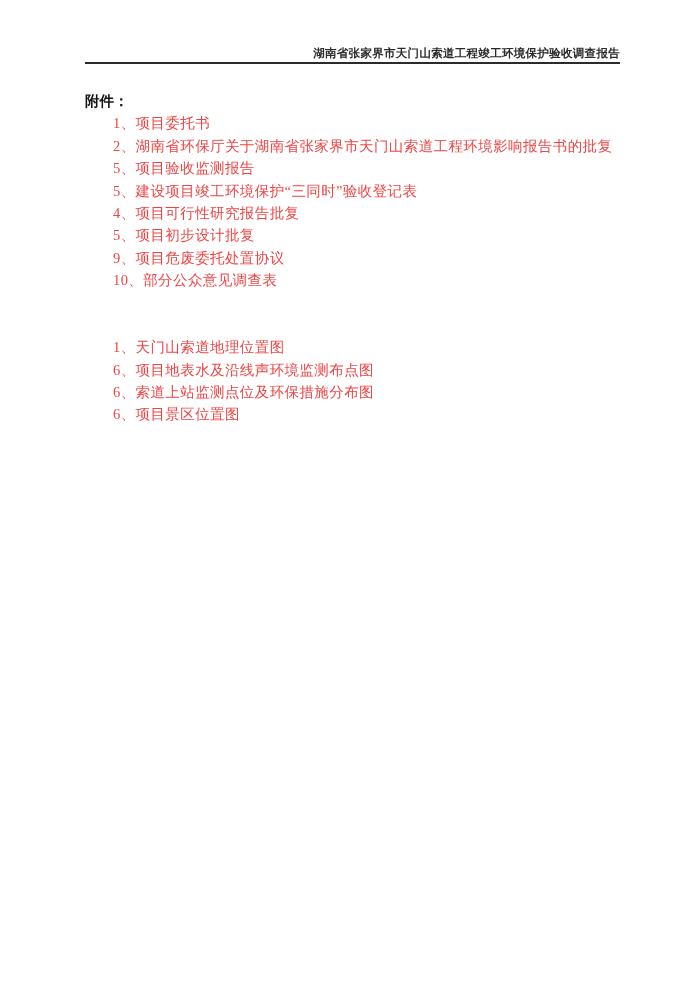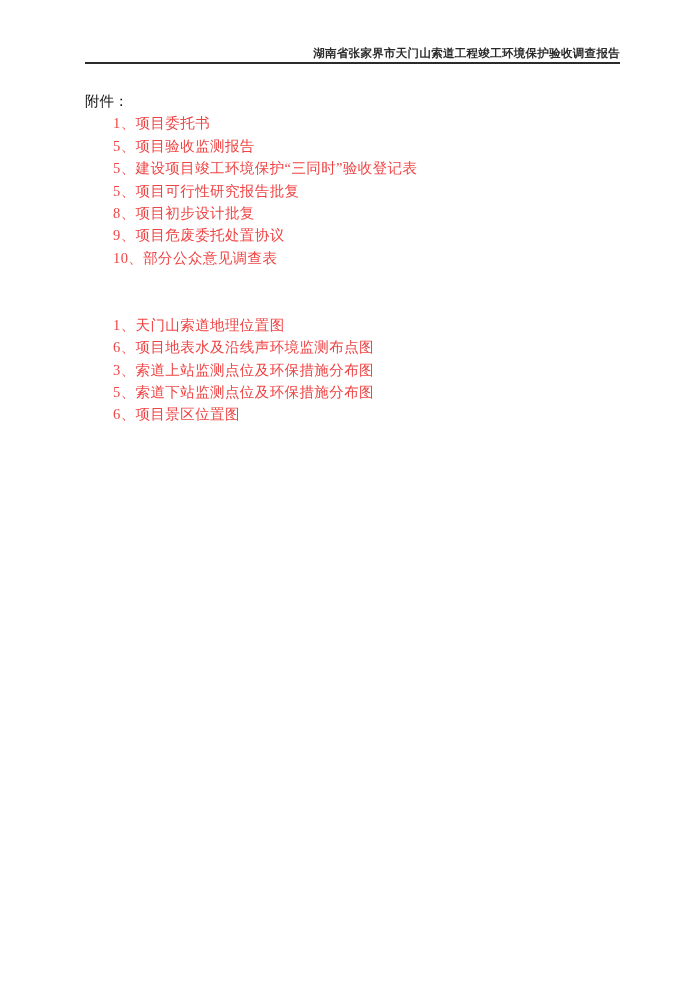--- a/index.html
+++ b/index.html
@@ -48,21 +48,21 @@
     top: 90px;
     width: 560px;
     font-size: 14.5px;
   }
   .line {
     height: 22.4px;
     line-height: 22.4px;
     white-space: nowrap;
   }
   .section-label {
-    font-weight: 400;
+    font-weight: 700;
     color: #141414;
   }
   .items {
     padding-left: 28px;
   }
   .item {
     color: #ef4444;
     letter-spacing: 0.4px;
   }
   .section-gap {
@@ -78,35 +78,35 @@
     <div class="header-title">湖南省张家界市天门山索道工程竣工环境保护验收调查报告</div>
     <div class="header-rule"></div>
   </div>
 
   <div class="content">
 
     <div class="section">
       <div class="line section-label">附件：</div>
       <div class="items">
         <div class="line item">1、项目委托书</div>
+        <div class="line item">2、湖南省环保厅关于湖南省张家界市天门山索道工程环境影响报告书的批复</div>
         <div class="line item">5、项目验收监测报告</div>
         <div class="line item">5、建设项目竣工环境保护“三同时”验收登记表</div>
-        <div class="line item">5、项目可行性研究报告批复</div>
-        <div class="line item">8、项目初步设计批复</div>
+        <div class="line item">4、项目可行性研究报告批复</div>
+        <div class="line item">5、项目初步设计批复</div>
         <div class="line item">9、项目危废委托处置协议</div>
         <div class="line item">10、部分公众意见调查表</div>
       </div>
     </div>
 
     <div class="section-gap"></div>
 
     <div class="section">
       <div class="items">
         <div class="line item">1、天门山索道地理位置图</div>
         <div class="line item">6、项目地表水及沿线声环境监测布点图</div>
-        <div class="line item">3、索道上站监测点位及环保措施分布图</div>
-        <div class="line item">5、索道下站监测点位及环保措施分布图</div>
+        <div class="line item">6、索道上站监测点位及环保措施分布图</div>
         <div class="line item">6、项目景区位置图</div>
       </div>
     </div>
 
   </div>
 </div>
 
 </body></html>

